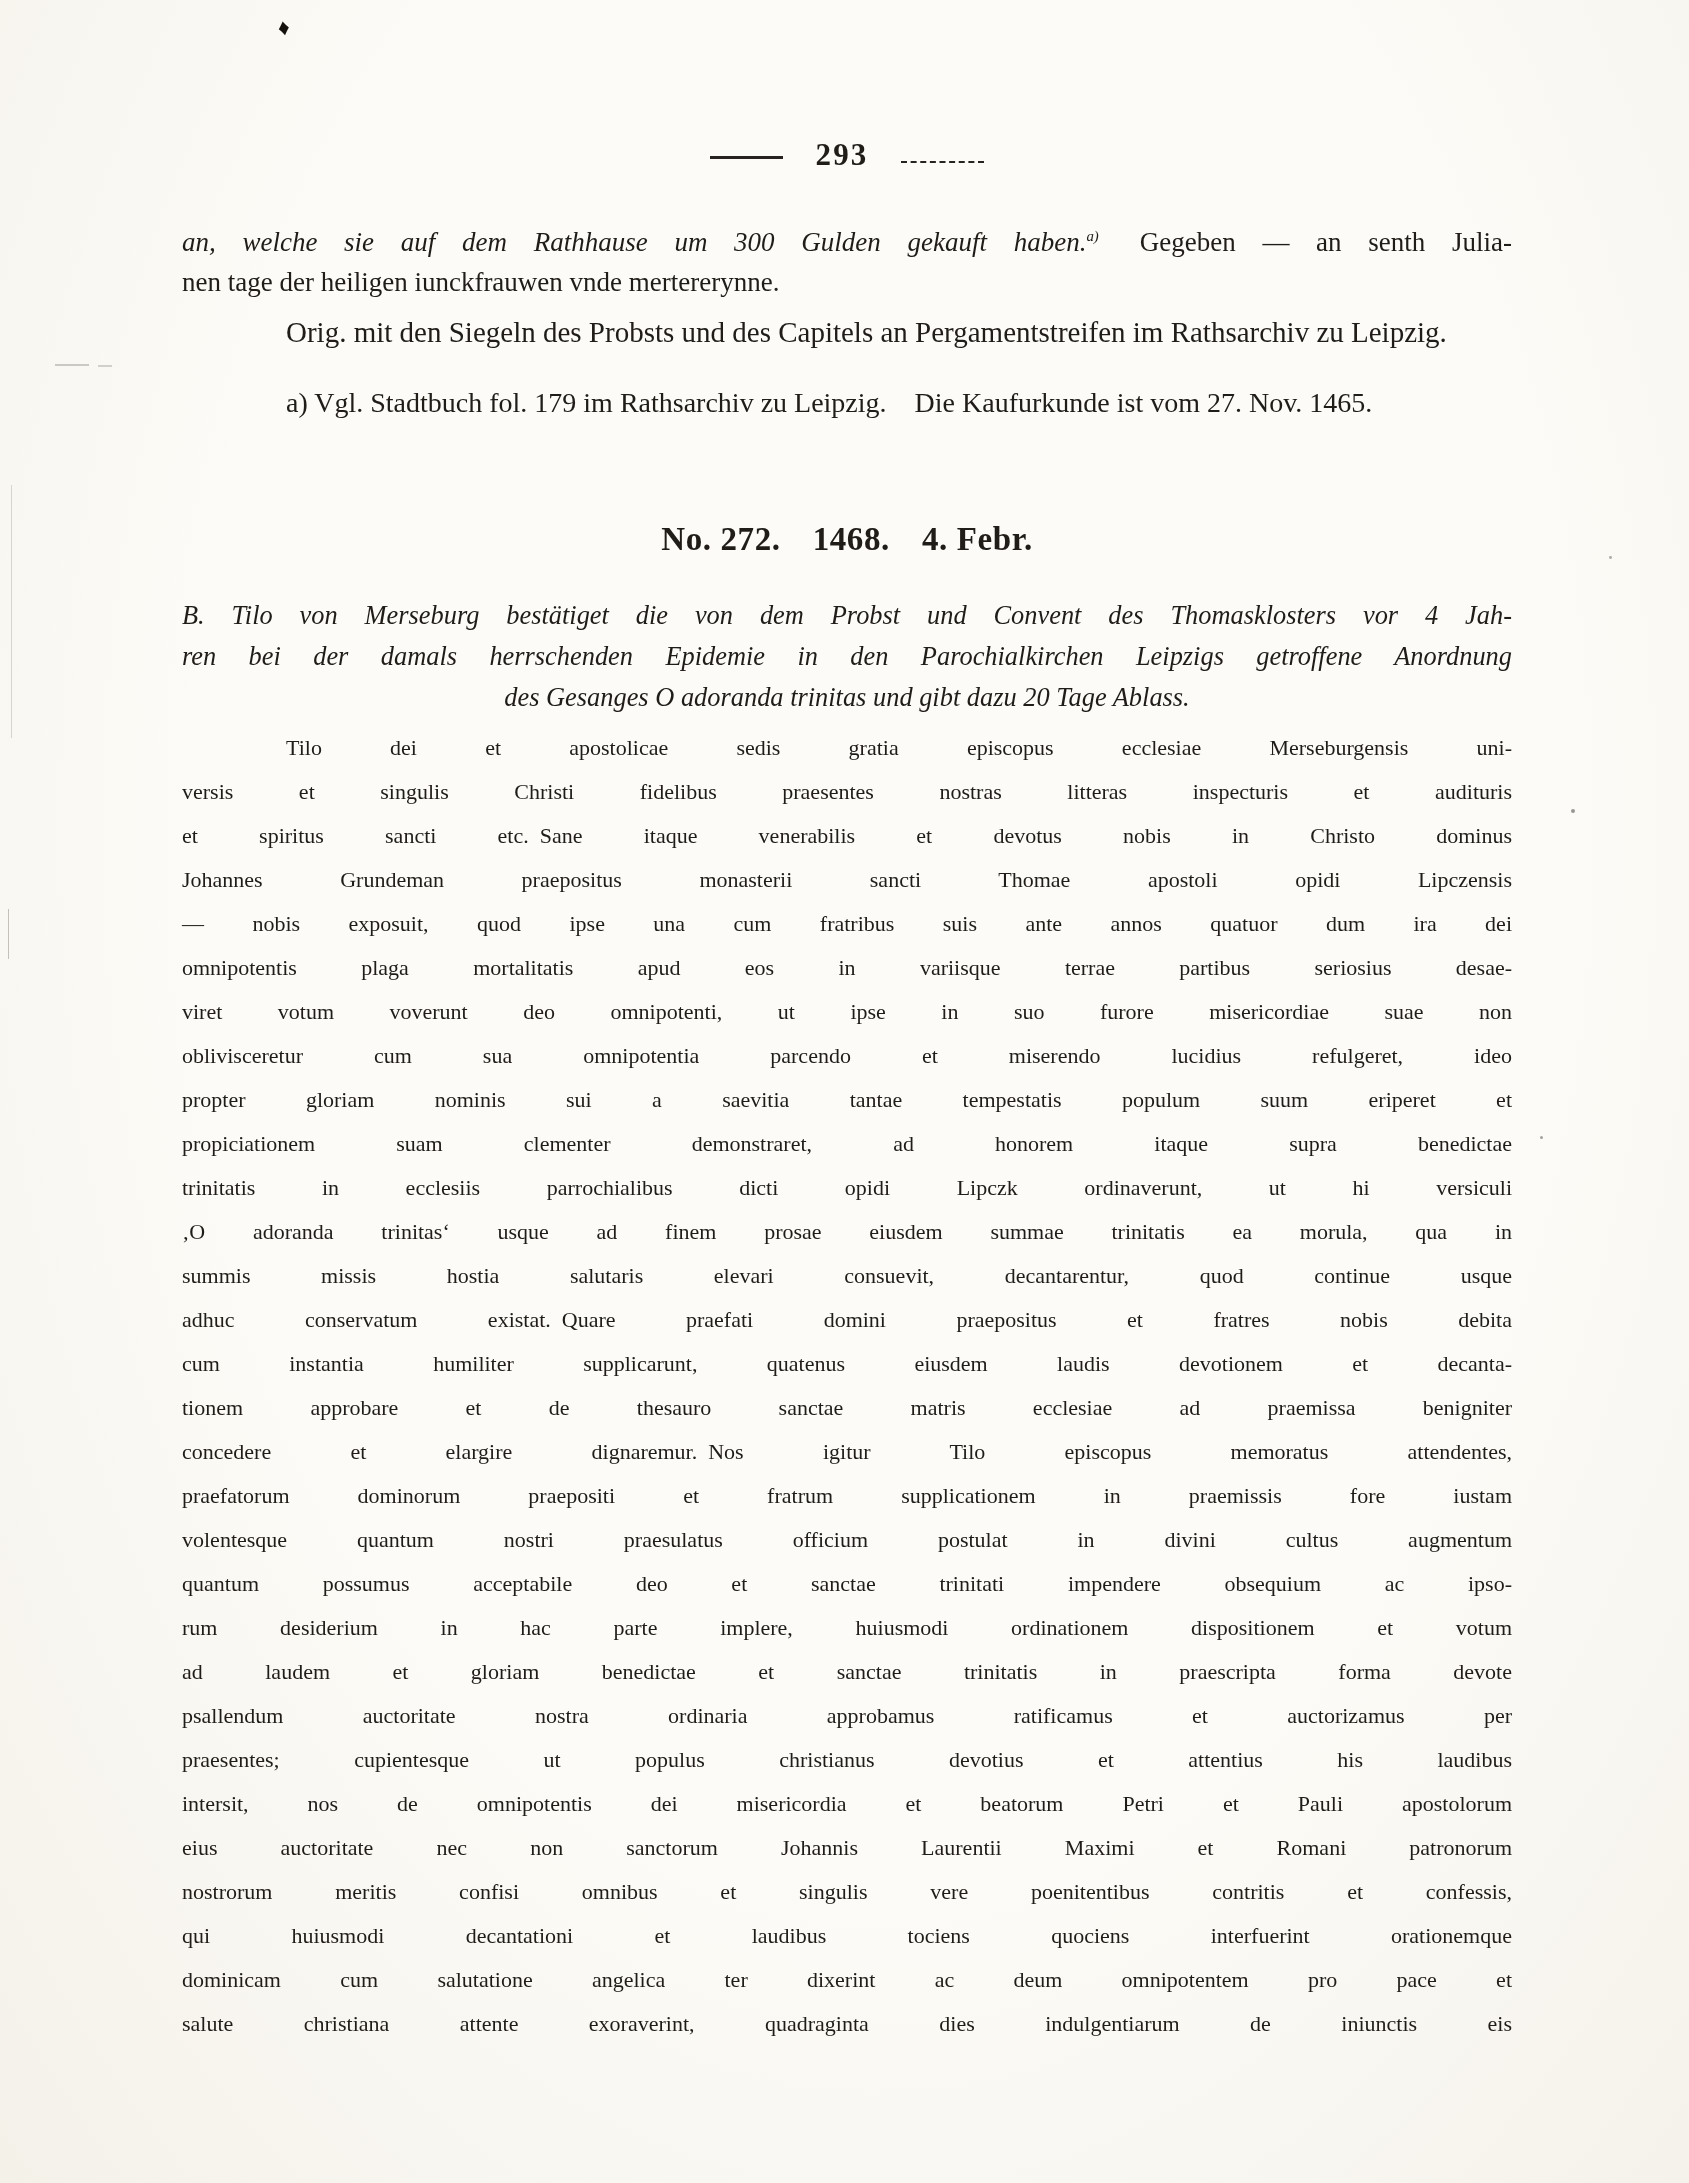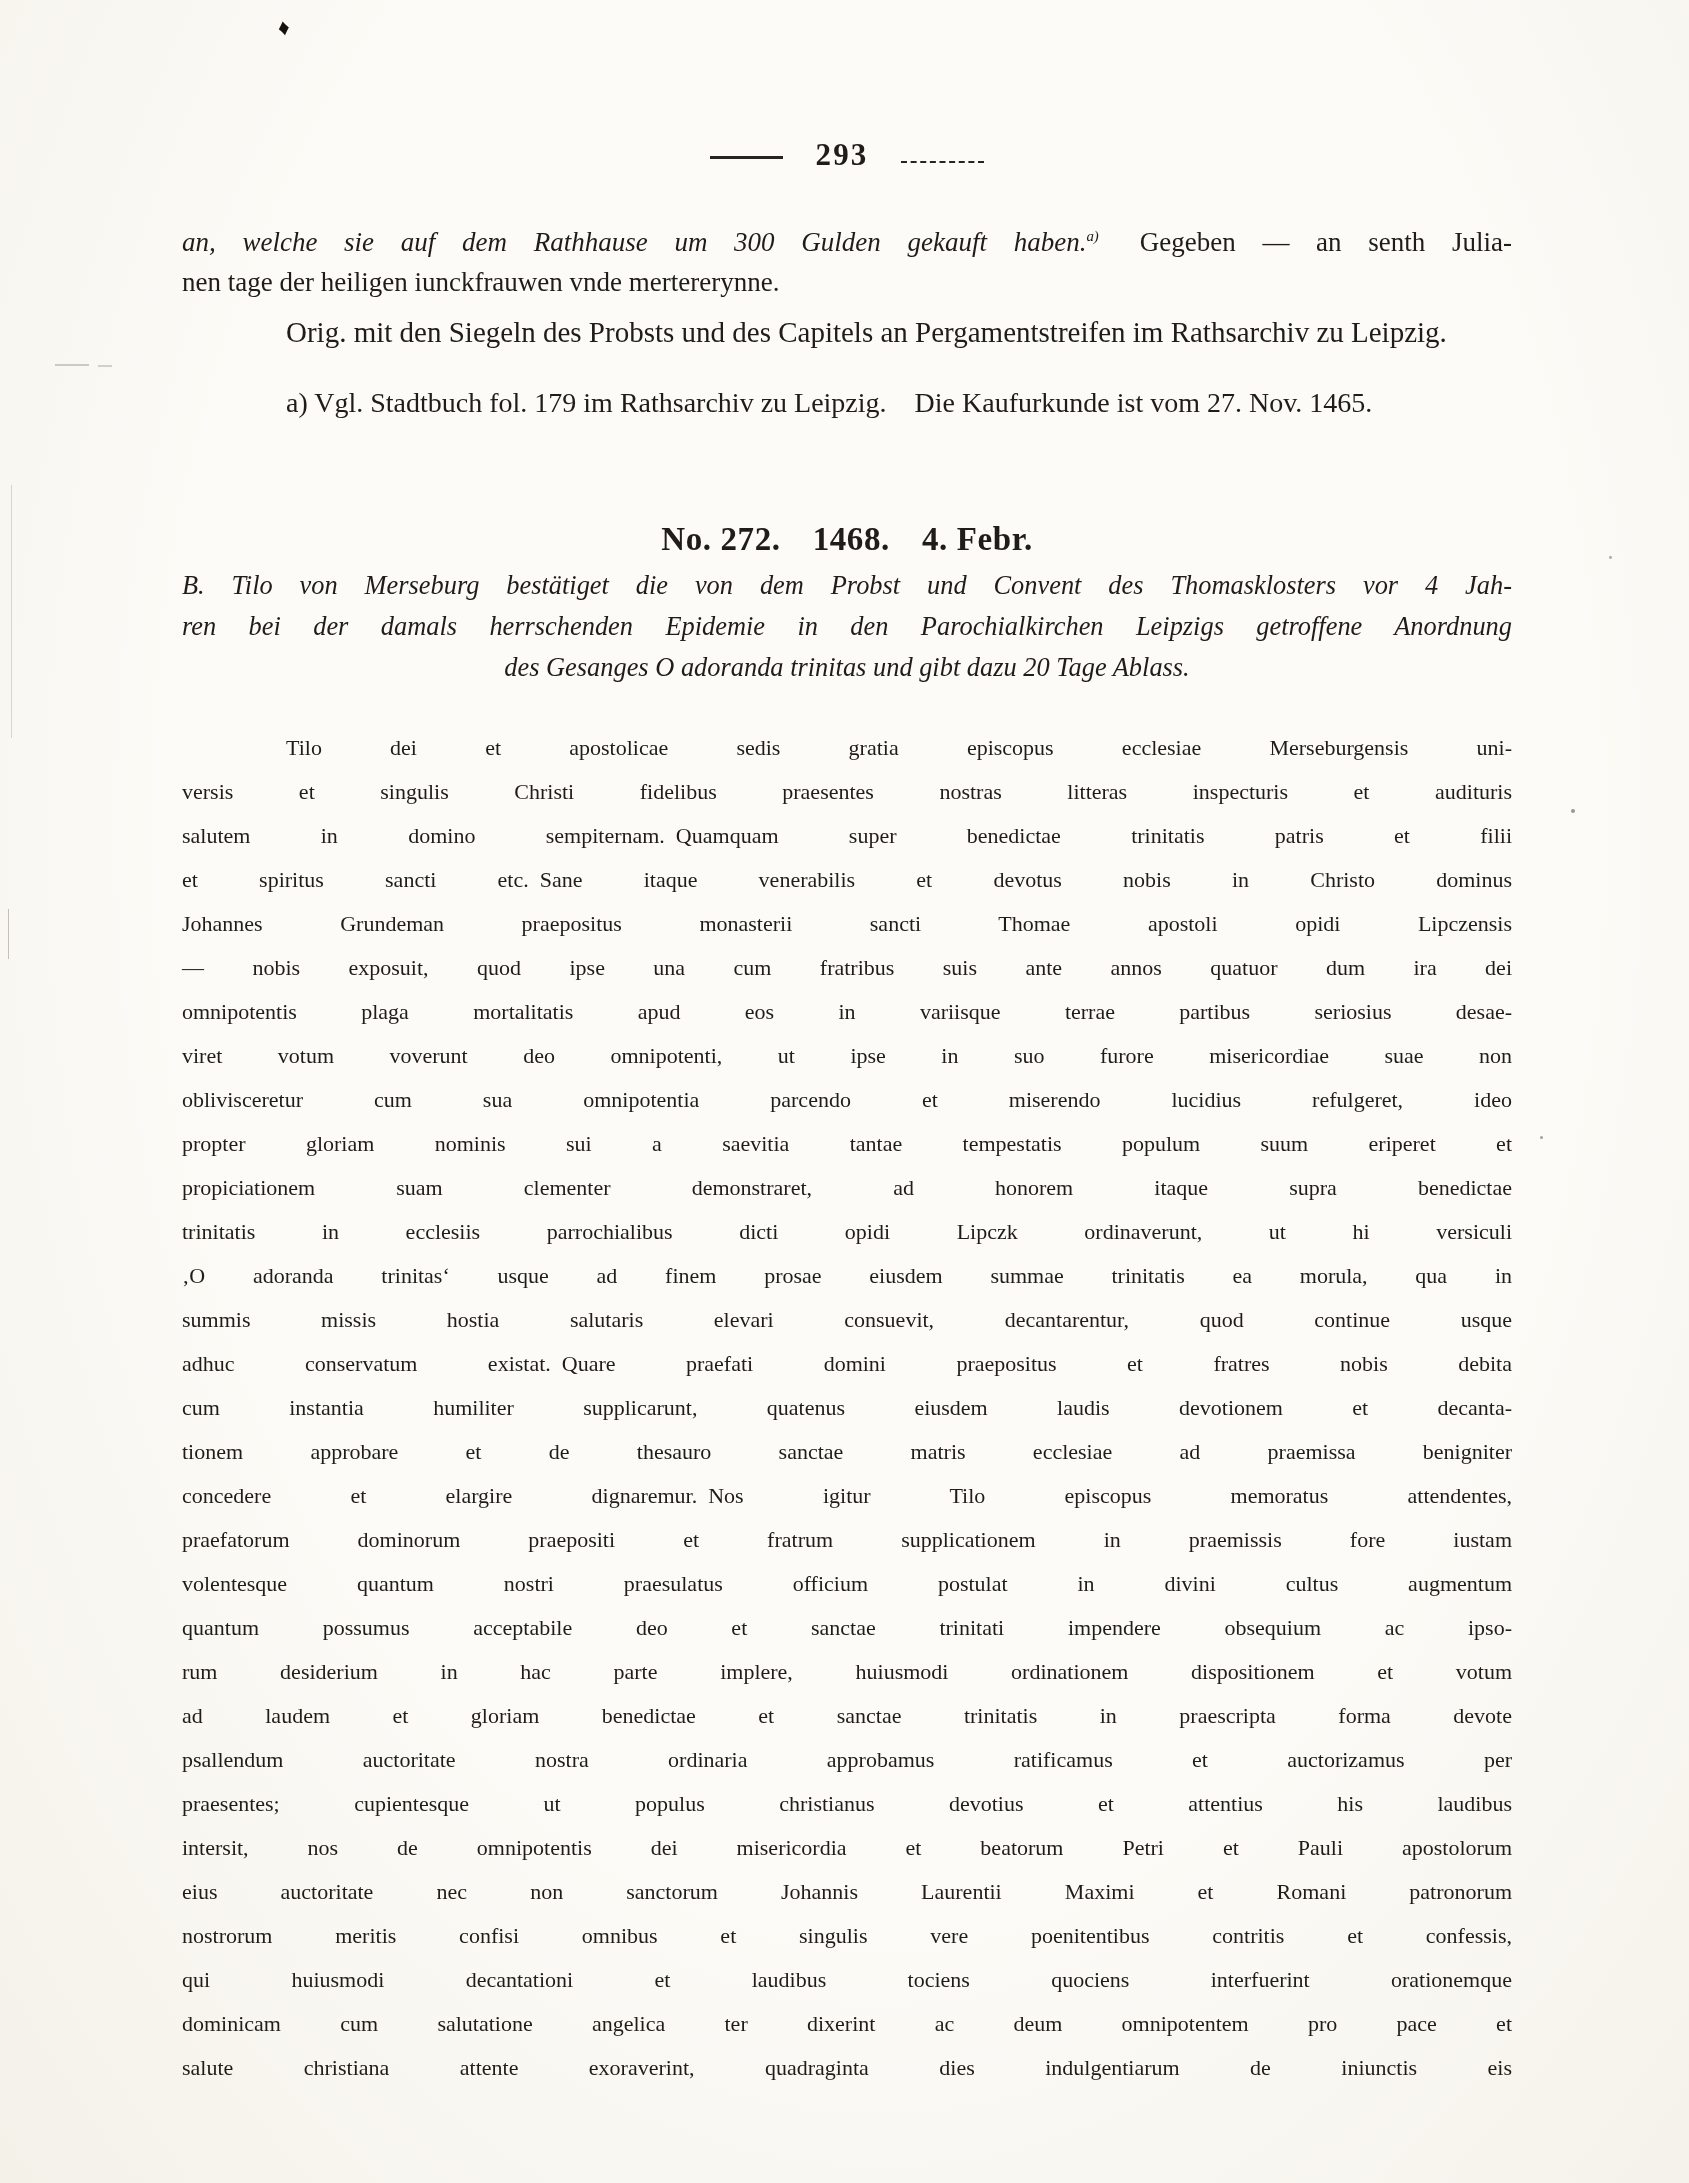--- a/index.html
+++ b/index.html
@@ -49,21 +49,21 @@
   .after-gap { margin-left: 14.3px; }
 
   .source-note { top: 318px; padding-left: 104px; font-size: 29px; line-height: 29px; }
   .footnote    { top: 390px; padding-left: 104px; font-size: 28px; line-height: 26.4px; }
 
   
   .doc-heading { top: 521px; text-align: center; font-size: 33px; font-weight: bold; letter-spacing: 0.6px; margin: 0; }
   .doc-heading span + span { margin-left: 32px; }
 
   
-  .regest { top: 565px; font-size: 26.4px; line-height: 41px; font-style: italic; }
+  .regest { top: 595px; font-size: 26.4px; line-height: 41px; font-style: italic; }
   .regest-line.align-justify { text-align: justify; text-align-last: justify; text-justify: inter-word; }
   .regest-line.align-center  { text-align: center; }
 
   
   .body-text { top: 726px; font-size: 22px; line-height: 44px; }
   .body-line { text-align: justify; text-align-last: justify; text-justify: inter-word; }
   .body-line.first-line { text-indent: 104px; }
 
   
   .artifact { position: absolute; pointer-events: none; }
@@ -114,21 +114,20 @@
 
   <div class="col regest">
       <div class="regest-line align-justify">B. Tilo von Merseburg bestätiget die von dem Probst und Convent des Thomasklosters vor 4 Jah-</div>
       <div class="regest-line align-justify">ren bei der damals herrschenden Epidemie in den Parochialkirchen Leipzigs getroffene Anordnung</div>
       <div class="regest-line align-center">des Gesanges O adoranda trinitas und gibt dazu 20 Tage Ablass.</div>
     </div>
 
   <div class="col body-text">
       <div class="body-line first-line">Tilo dei et apostolicae sedis gratia episcopus ecclesiae Merseburgensis uni-</div>
       <div class="body-line">versis et singulis Christi fidelibus praesentes nostras litteras inspecturis et audituris</div>
-      <div class="body-line">salutem in domino sempiternam. Quamquam super benedictae trinitatis patris et filii</div>
       <div class="body-line">et spiritus sancti etc. Sane itaque venerabilis et devotus nobis in Christo dominus</div>
       <div class="body-line">Johannes Grundeman praepositus monasterii sancti Thomae apostoli opidi Lipczensis</div>
       <div class="body-line">— nobis exposuit, quod ipse una cum fratribus suis ante annos quatuor dum ira dei</div>
       <div class="body-line">omnipotentis plaga mortalitatis apud eos in variisque terrae partibus seriosius desae-</div>
       <div class="body-line">viret votum voverunt deo omnipotenti, ut ipse in suo furore misericordiae suae non</div>
       <div class="body-line">oblivisceretur cum sua omnipotentia parcendo et miserendo lucidius refulgeret, ideo</div>
       <div class="body-line">propter gloriam nominis sui a saevitia tantae tempestatis populum suum eriperet et</div>
       <div class="body-line">propiciationem suam clementer demonstraret, ad honorem itaque supra benedictae</div>
       <div class="body-line">trinitatis in ecclesiis parrochialibus dicti opidi Lipczk ordinaverunt, ut hi versiculi</div>
       <div class="body-line">‚O adoranda trinitas‘ usque ad finem prosae eiusdem summae trinitatis ea morula, qua in</div>

